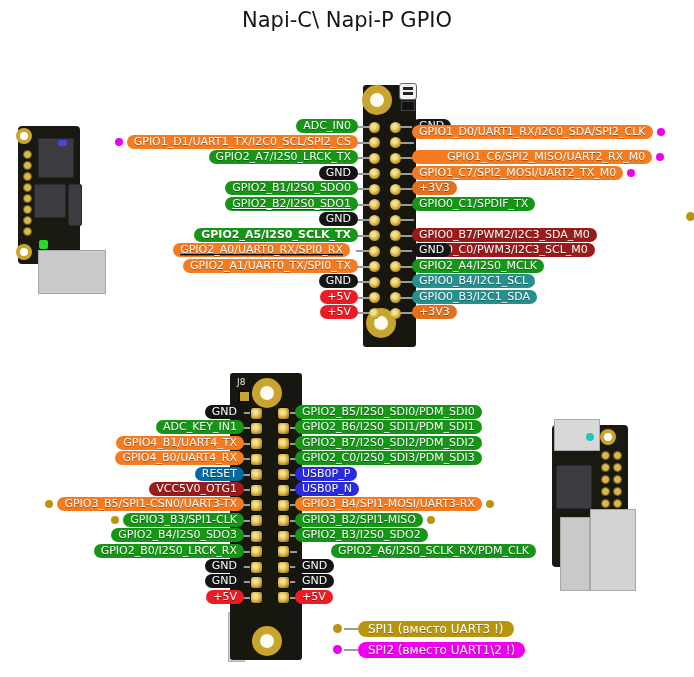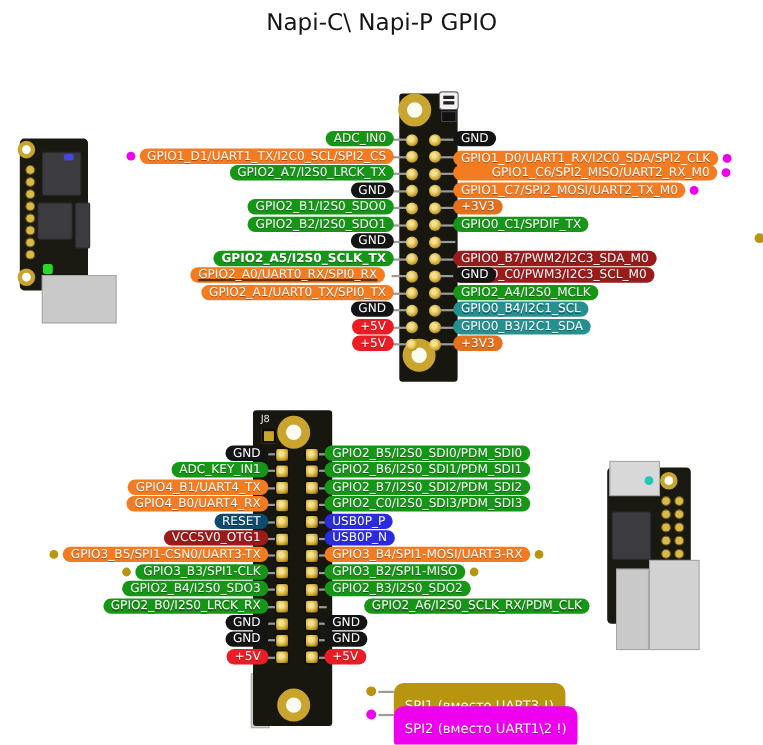--- a/index.html
+++ b/index.html
@@ -10,21 +10,21 @@
   .ring{position:absolute;box-sizing:border-box;width:30px;height:30px;border-radius:50%;
         border:8px solid #c9a42e;background:#fbfbf2;z-index:2;}
   .pin{position:absolute;z-index:3;background:radial-gradient(circle at 42% 40%, #f3e193 0 2px, #cfa930 58%, #715a10 95%);}
   .pin.round{width:11px;height:11px;border-radius:50%;}
   .pin.square{width:13px;height:13px;border-radius:3px;border:1px solid #0d0d08;box-sizing:border-box;}
   .leader{position:absolute;height:2px;background:#9a9a9a;z-index:2;}
   .rowlabel{position:absolute;display:flex;align-items:center;gap:4px;z-index:4;white-space:nowrap;}
   .pill{display:flex;align-items:center;height:14px;padding:0 7px;border-radius:8px;color:#fff;
         font-size:11px;line-height:14px;text-shadow:0 1px 0 rgba(0,0,0,.35);}
   .dot{width:8px;height:8px;border-radius:50%;flex:0 0 auto;}
-  .legend-pill{display:flex;align-items:center;height:16px;padding:12px 10px;border-radius:9px;color:#fff;
+  .legend-pill{display:flex;align-items:center;height:16px;padding:0 10px;border-radius:9px;color:#fff;
         font-size:12px;white-space:nowrap;text-shadow:0 1px 0 rgba(0,0,0,.25);}
   .legend-dot{position:absolute;width:9px;height:9px;border-radius:50%;}
   .j8{position:absolute;color:#e8e8e8;font-size:9px;z-index:4;}
   .pad{position:absolute;width:13px;height:13px;background:#c9a42e;border:2px solid #0d0d08;
        box-sizing:border-box;z-index:3;}
   .board{position:absolute;z-index:0;}
   .board .pcb{position:absolute;background:#191912;border-radius:4px;}
   .board .chip{position:absolute;background:#3c3c40;border:1px solid #2a2a2e;border-radius:2px;}
   .board .usb{position:absolute;background:#c9c9c9;border:1px solid #a8a8a8;}
   .board .led{position:absolute;border-radius:2px;}
@@ -113,21 +113,21 @@
       <span class="pill" style="background: rgb(20, 20, 20);">GND</span>
     </div>
     <div class="leader" style="left: 356px; width: 18px; top: 126px;"></div>
     <div class="leader" style="left: 395px; width: 19px; top: 126px;"></div>
     <div class="pin round" style="left: 368.5px; top: 121.5px;"></div>
     <div class="pin round" style="left: 389.5px; top: 121.5px;"></div>
     <div class="rowlabel" style="right: 336px; top: 134.5px;">
       <span class="dot" style="background: rgb(238, 0, 238);"></span>
       <span class="pill" style="background: rgb(245, 123, 32);">GPIO1_D1/UART1_TX/I2C0_SCL/SPI2_CS</span>
     </div>
-    <div class="rowlabel" style="left: 412px; top: 137px;">
+    <div class="rowlabel" style="left: 412px; top: 125px;">
       <span class="pill" style="background: rgb(245, 123, 32);">GPIO1_D0/UART1_RX/I2C0_SDA/SPI2_CLK</span>
       <span class="dot" style="background: rgb(238, 0, 238);"></span>
     </div>
     <div class="leader" style="left: 356px; width: 18px; top: 141.5px;"></div>
     <div class="leader" style="left: 395px; width: 19px; top: 141.5px;"></div>
     <div class="pin round" style="left: 368.5px; top: 137px;"></div>
     <div class="pin round" style="left: 389.5px; top: 137px;"></div>
     <div class="rowlabel" style="right: 336px; top: 150px;">
       <span class="pill" style="background: rgb(22, 150, 22);">GPIO2_A7/I2S0_LRCK_TX</span>
     </div>
@@ -154,21 +154,21 @@
       <span class="pill" style="background: rgb(22, 150, 22);">GPIO2_B1/I2S0_SDO0</span>
     </div>
     <div class="rowlabel" style="left: 412px; top: 181px;">
       <span class="pill" style="background: rgb(226, 112, 28);">+3V3</span>
     </div>
     <div class="leader" style="left: 356px; width: 18px; top: 188px;"></div>
     <div class="leader" style="left: 395px; width: 19px; top: 188px;"></div>
     <div class="pin round" style="left: 368.5px; top: 183.5px;"></div>
     <div class="pin round" style="left: 389.5px; top: 183.5px;"></div>
     <div class="rowlabel" style="right: 336px; top: 196.5px;">
-      <span class="pill" style="background: rgb(22, 150, 22);">GPIO2_B2/I2S0_SDO1</span>
+      <span class="pill" style="background: rgb(22, 150, 22); text-decoration: underline;">GPIO2_B2/I2S0_SDO1</span>
     </div>
     <div class="rowlabel" style="left: 412px; top: 196.5px;">
       <span class="pill" style="background: rgb(22, 150, 22);">GPIO0_C1/SPDIF_TX</span>
     </div>
     <div class="leader" style="left: 356px; width: 18px; top: 203.5px;"></div>
     <div class="leader" style="left: 395px; width: 19px; top: 203.5px;"></div>
     <div class="pin round" style="left: 368.5px; top: 199px;"></div>
     <div class="pin round" style="left: 389.5px; top: 199px;"></div>
     <div class="rowlabel" style="right: 336px; top: 212px;">
       <span class="pill" style="background: rgb(20, 20, 20);">GND</span>
@@ -274,21 +274,21 @@
       <span class="pill" style="background: rgb(245, 123, 32);">GPIO4_B0/UART4_RX</span>
     </div>
     <div class="rowlabel" style="left: 295px; top: 451.2px;">
       <span class="pill" style="background: rgb(22, 150, 22);">GPIO2_C0/I2S0_SDI3/PDM_SDI3</span>
     </div>
     <div class="leader" style="left: 242px; width: 14px; top: 458.2px;"></div>
     <div class="leader" style="left: 283px; width: 14px; top: 458.2px;"></div>
     <div class="pin square" style="left: 249.5px; top: 452.7px;"></div>
     <div class="pin square" style="left: 276.5px; top: 452.7px;"></div>
     <div class="rowlabel" style="right: 450px; top: 466.6px;">
-      <span class="pill" style="background: #0c4a6e;">RESET</span>
+      <span class="pill" style="background: #0369a1;">RESET</span>
     </div>
     <div class="rowlabel" style="left: 295px; top: 466.6px;">
       <span class="pill" style="background: rgb(42, 42, 224);">USB0P_P</span>
     </div>
     <div class="leader" style="left: 242px; width: 14px; top: 473.6px;"></div>
     <div class="leader" style="left: 283px; width: 14px; top: 473.6px;"></div>
     <div class="pin square" style="left: 249.5px; top: 468.1px;"></div>
     <div class="pin square" style="left: 276.5px; top: 468.1px;"></div>
     <div class="rowlabel" style="right: 450px; top: 482px;">
       <span class="pill" style="background: rgb(155, 27, 27);">VCC5V0_OTG1</span>

